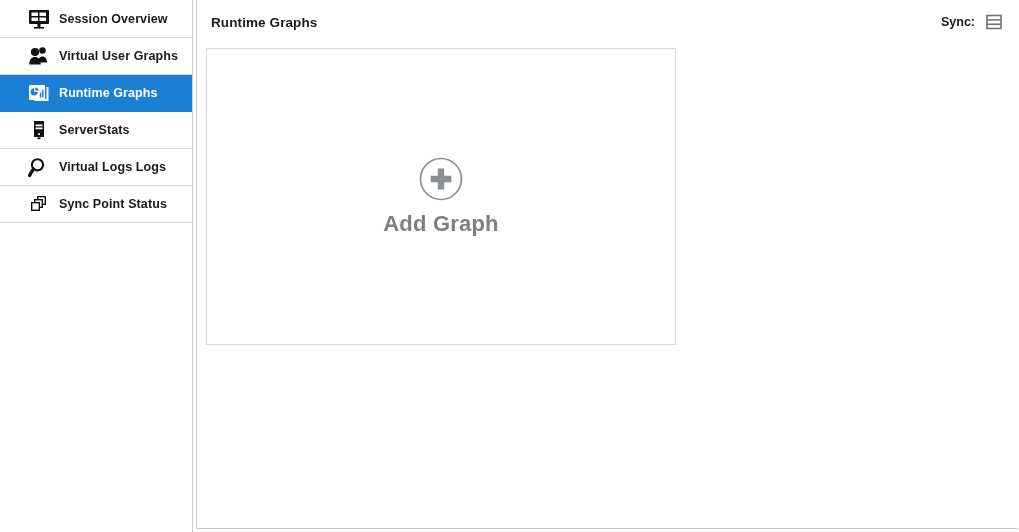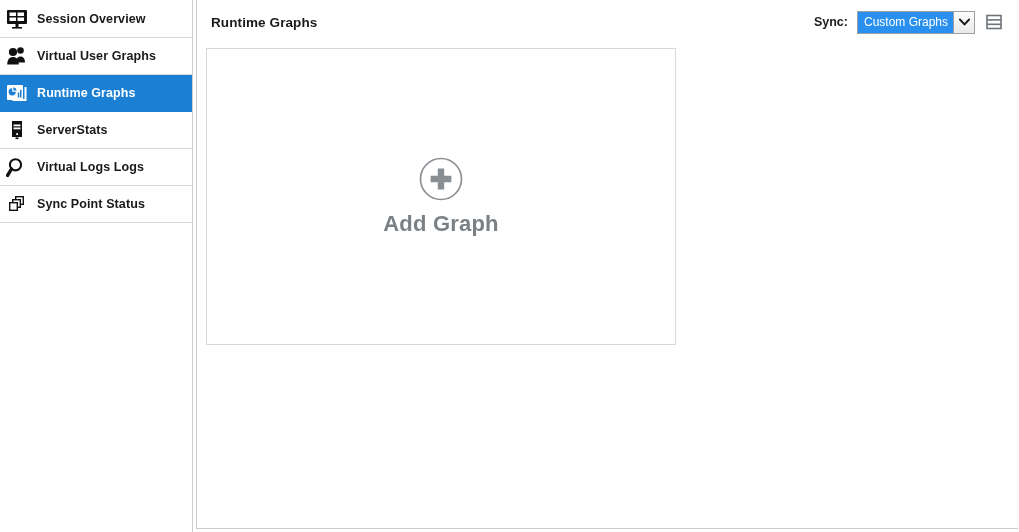--- a/index.html
+++ b/index.html
@@ -33,21 +33,21 @@
     box-sizing: border-box;
     flex: 0 0 193px;
   }
   .nav-list {
     border-top: 1px solid #ffffff;
   }
   .nav-item {
     height: 37px;
     display: flex;
     align-items: center;
-    padding-left: 4px;
+    padding-left: 26px;
     box-sizing: border-box;
     border-bottom: 1px solid #d4d8dc;
     background: #ffffff;
     cursor: pointer;
     position: relative;
   }
   .nav-item.selected {
     background: #1b7fd4;
     border-bottom: 1px solid #1b7fd4;
   }
@@ -280,28 +280,20 @@
 
   <div class="main">
     <div class="main-inner">
 
       <div class="main-header">
         <span class="page-title">Runtime Graphs</span>
 
         <div class="header-right">
           <span class="view-label">Sync:</span>
 
-          <div class="combo">
-            <span class="combo-value">Custom Graphs</span>
-            <span class="combo-arrow">
-              <svg width="11" height="8" viewBox="0 0 11 8">
-                <path d="M1 1.6 L5.5 6.4 L10 1.6" fill="none" stroke="#1a1a1a" stroke-width="2.1" stroke-linecap="round" stroke-linejoin="round"></path>
-              </svg>
-            </span>
-          </div>
 
           <span class="layout-btn">
             <svg width="18" height="18" viewBox="0 0 18 18">
               <rect x="2" y="2.5" width="14" height="13" fill="none" stroke="#6f747a" stroke-width="1.6"></rect>
               <line x1="2" y1="6.9" x2="16" y2="6.9" stroke="#6f747a" stroke-width="1.6"></line>
               <line x1="2" y1="11.3" x2="16" y2="11.3" stroke="#6f747a" stroke-width="1.6"></line>
             </svg>
           </span>
         </div>
       </div>

